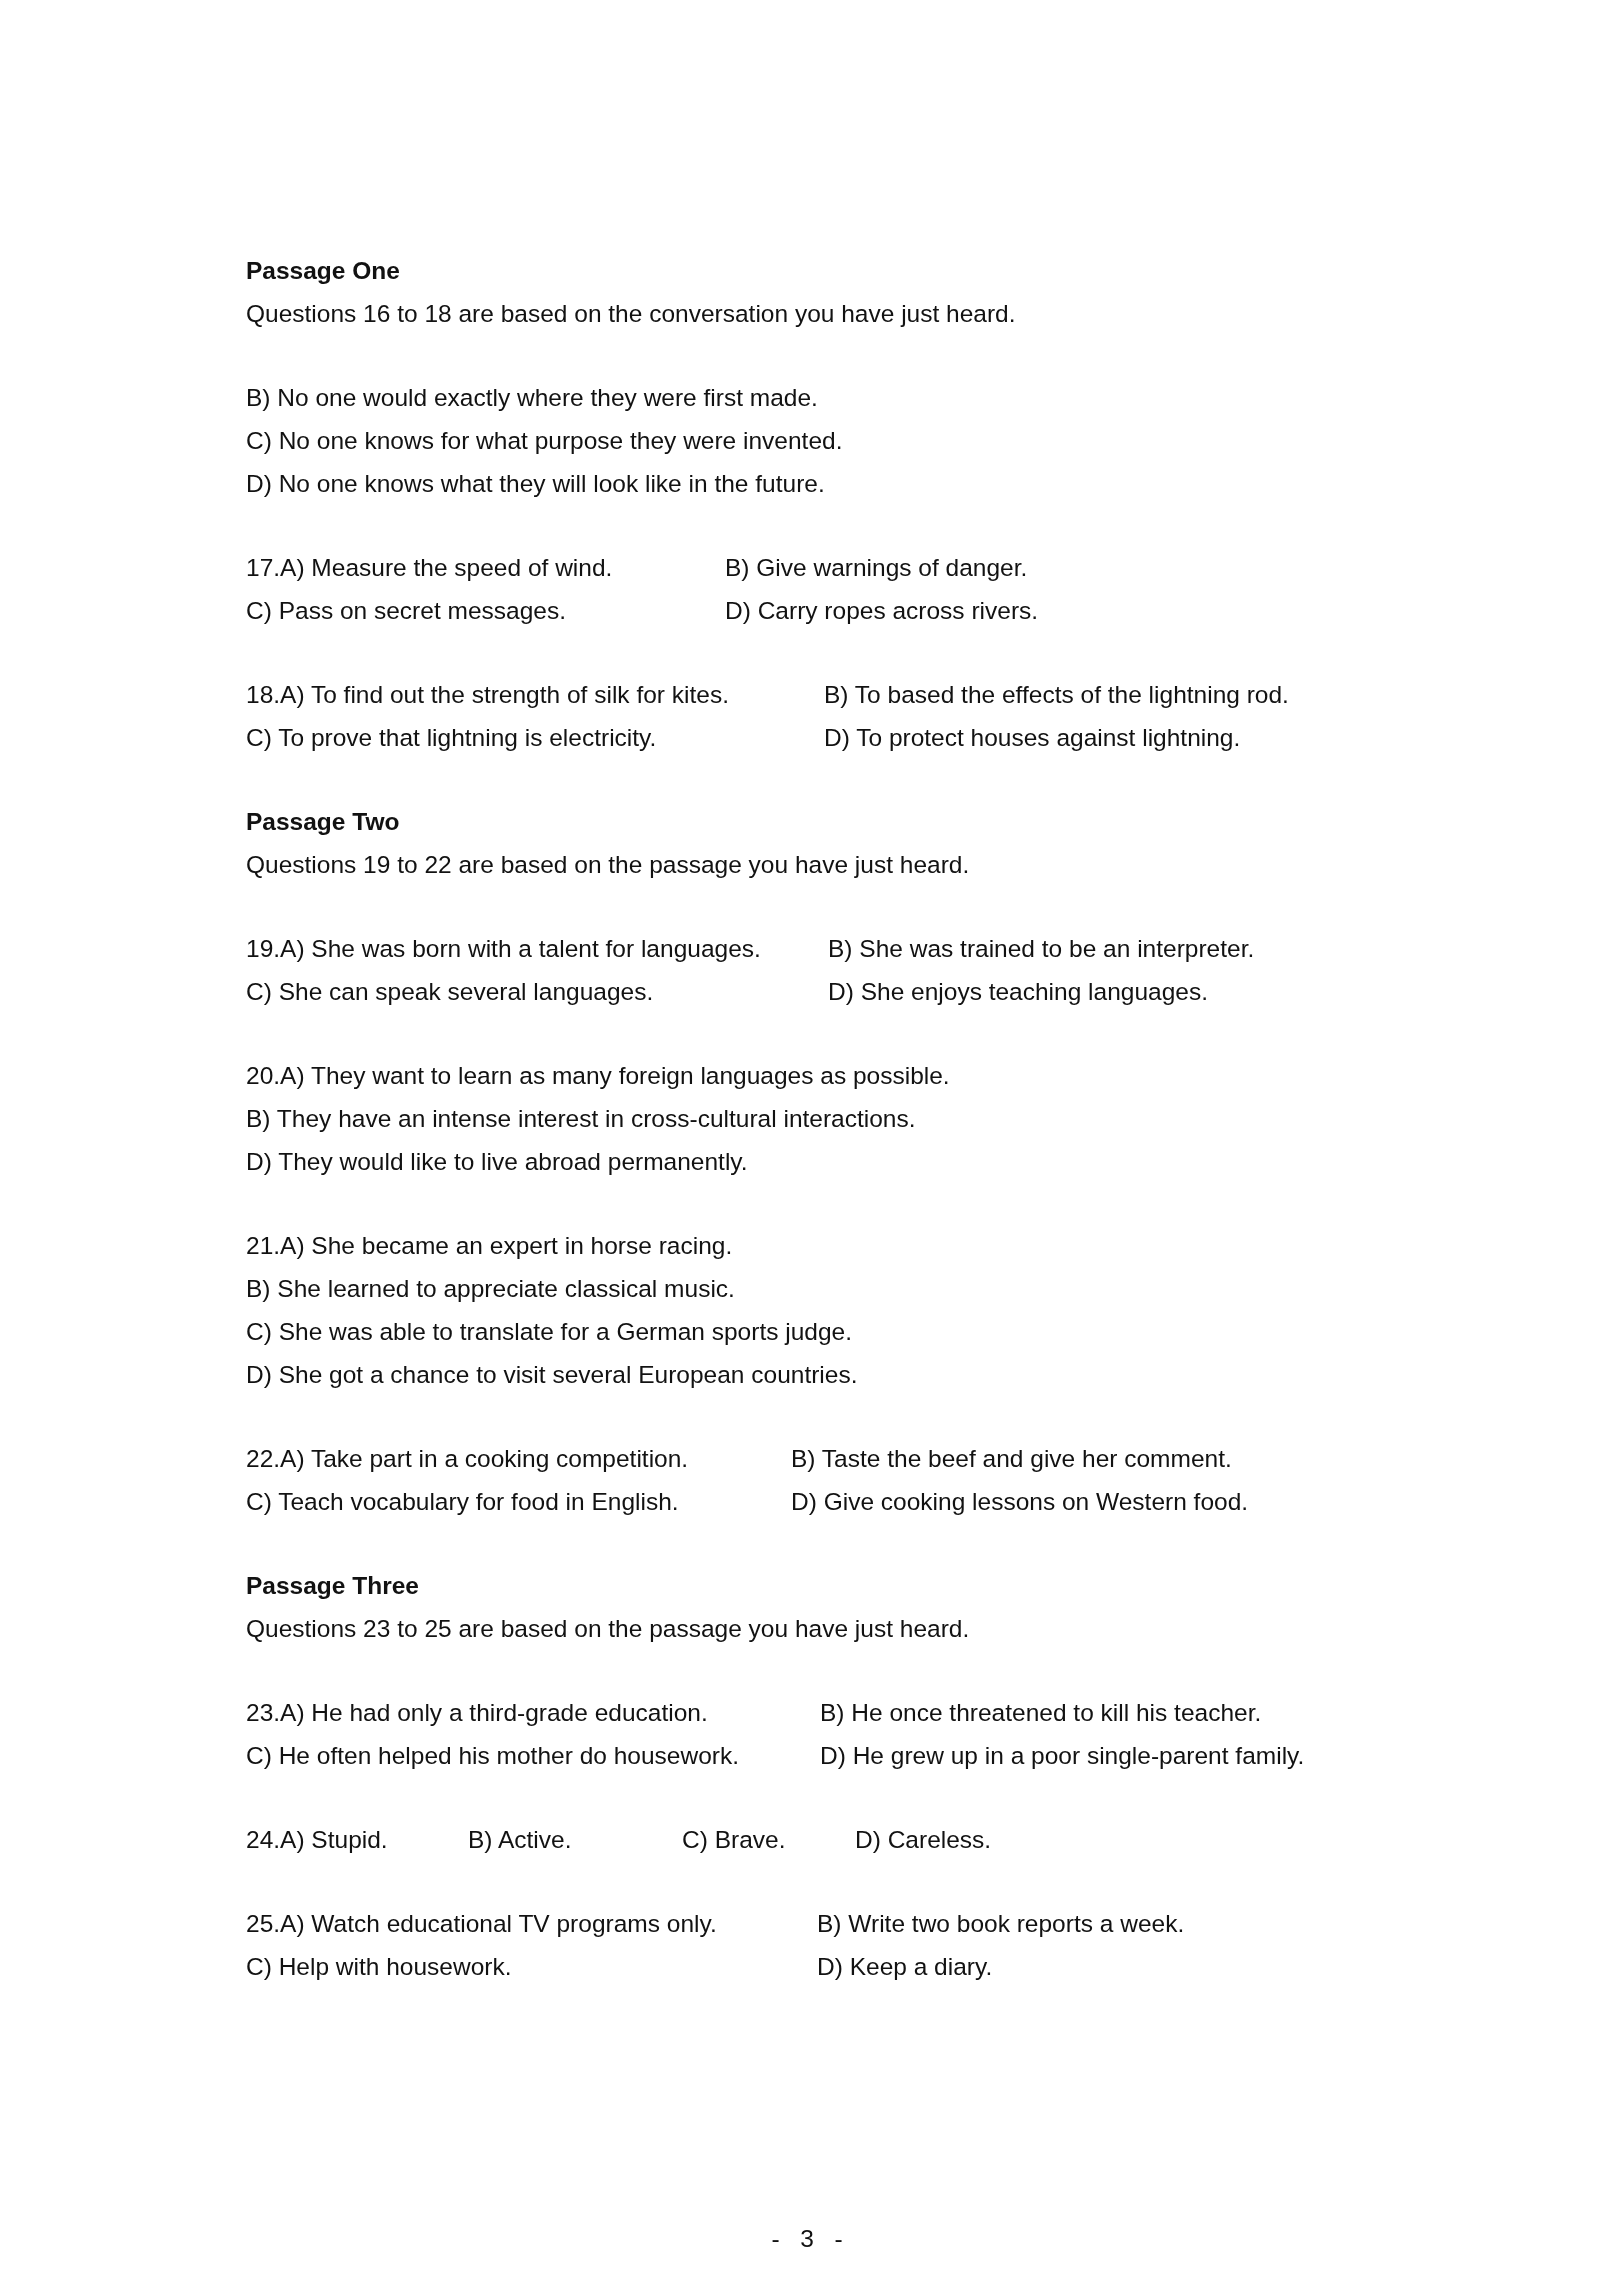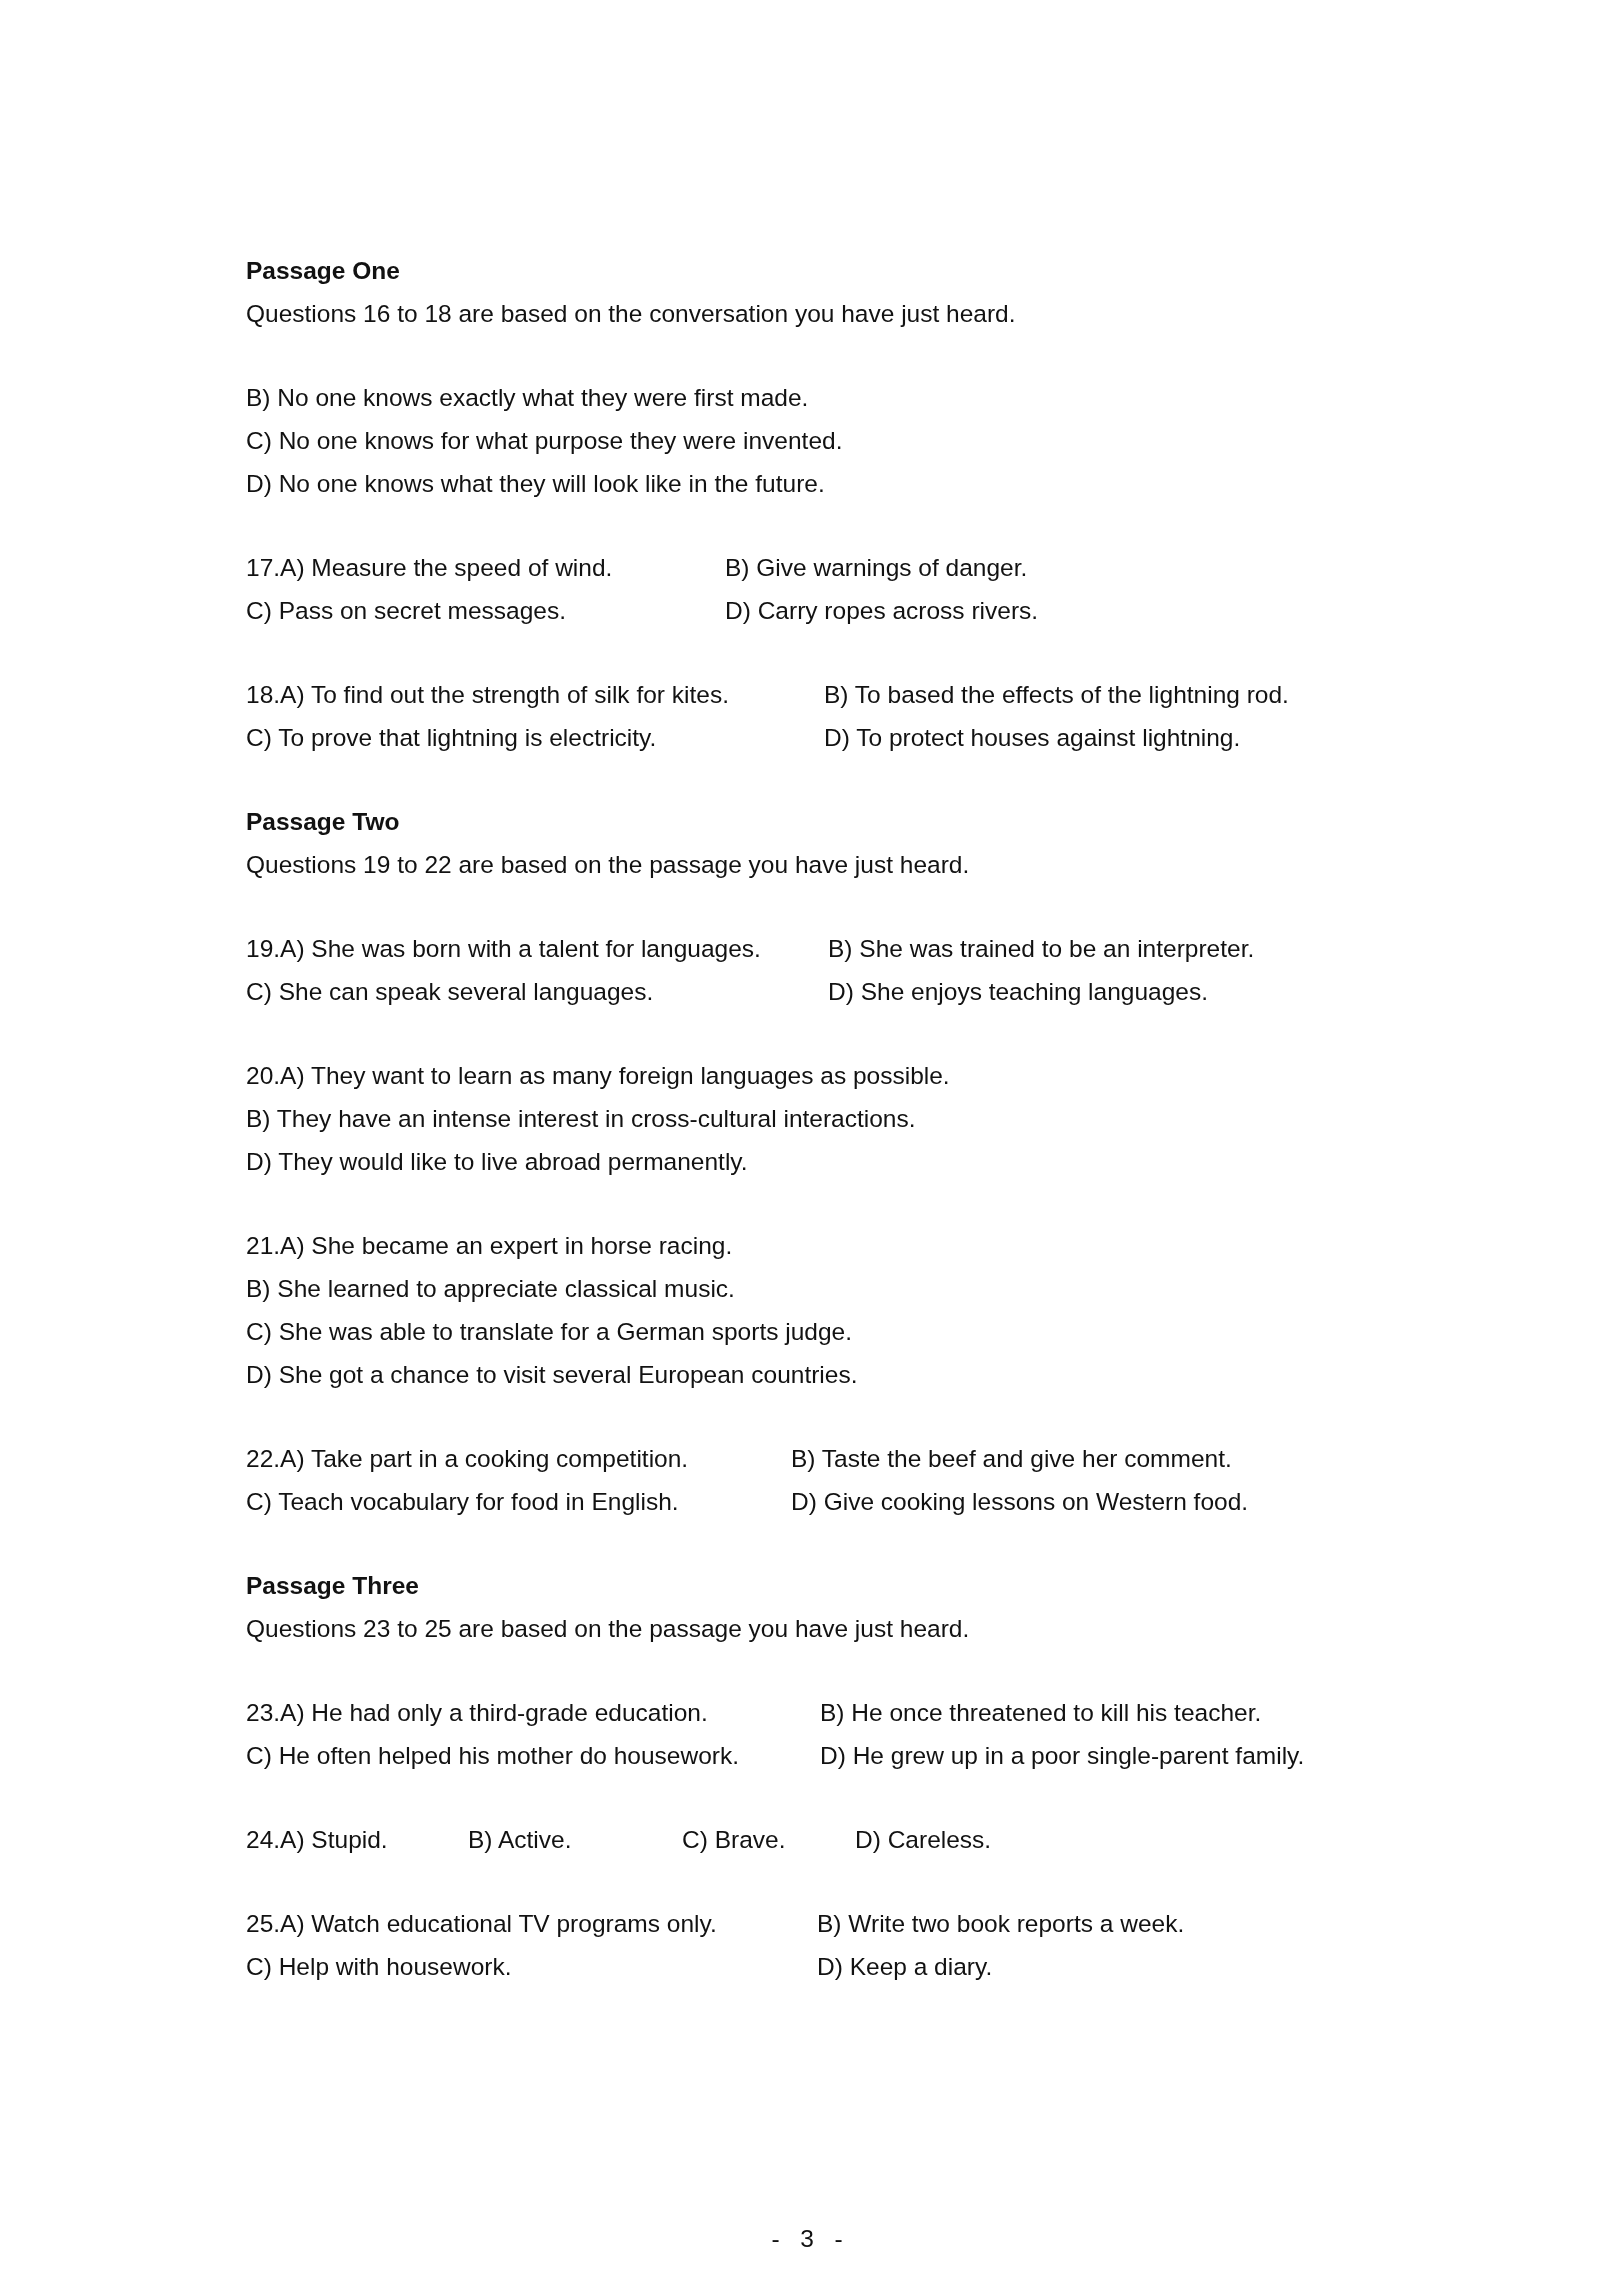--- a/index.html
+++ b/index.html
@@ -43,21 +43,21 @@
 </head>
 <body>
 
 <div class="page">
   <div class="content">
 
     <div class="line heading">Passage One</div>
     <div class="line">Questions 16 to 18 are based on the conversation you have just heard.</div>
     <div class="gap"></div>
 
-    <div class="line"><span class="c1">B) No one knows exactly what they were first made.</span></div>
+    <div class="line"><span class="c1">B) No one would exactly where they were first made.</span></div>
     <div class="line"><span class="c1">C) No one knows for what purpose they were invented.</span></div>
     <div class="line"><span class="c1">D) No one knows what they will look like in the future.</span></div>
     <div class="gap"></div>
 
     <div class="line">
       <span class="c1">17.A) Measure the speed of wind.</span>
       <span class="c2" style="left:479px">B) Give warnings of danger.</span>
     </div>
     <div class="line">
       <span class="c1">C) Pass on secret messages.</span>

